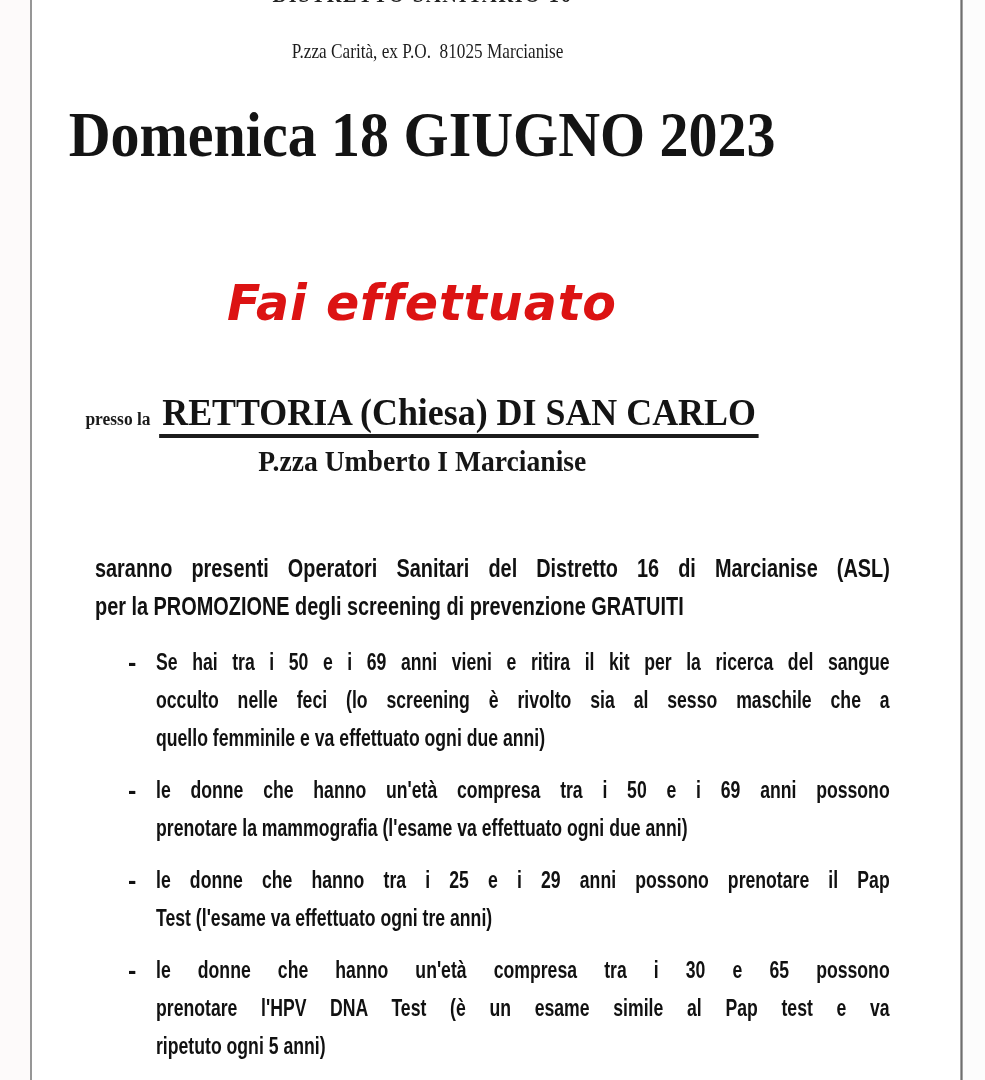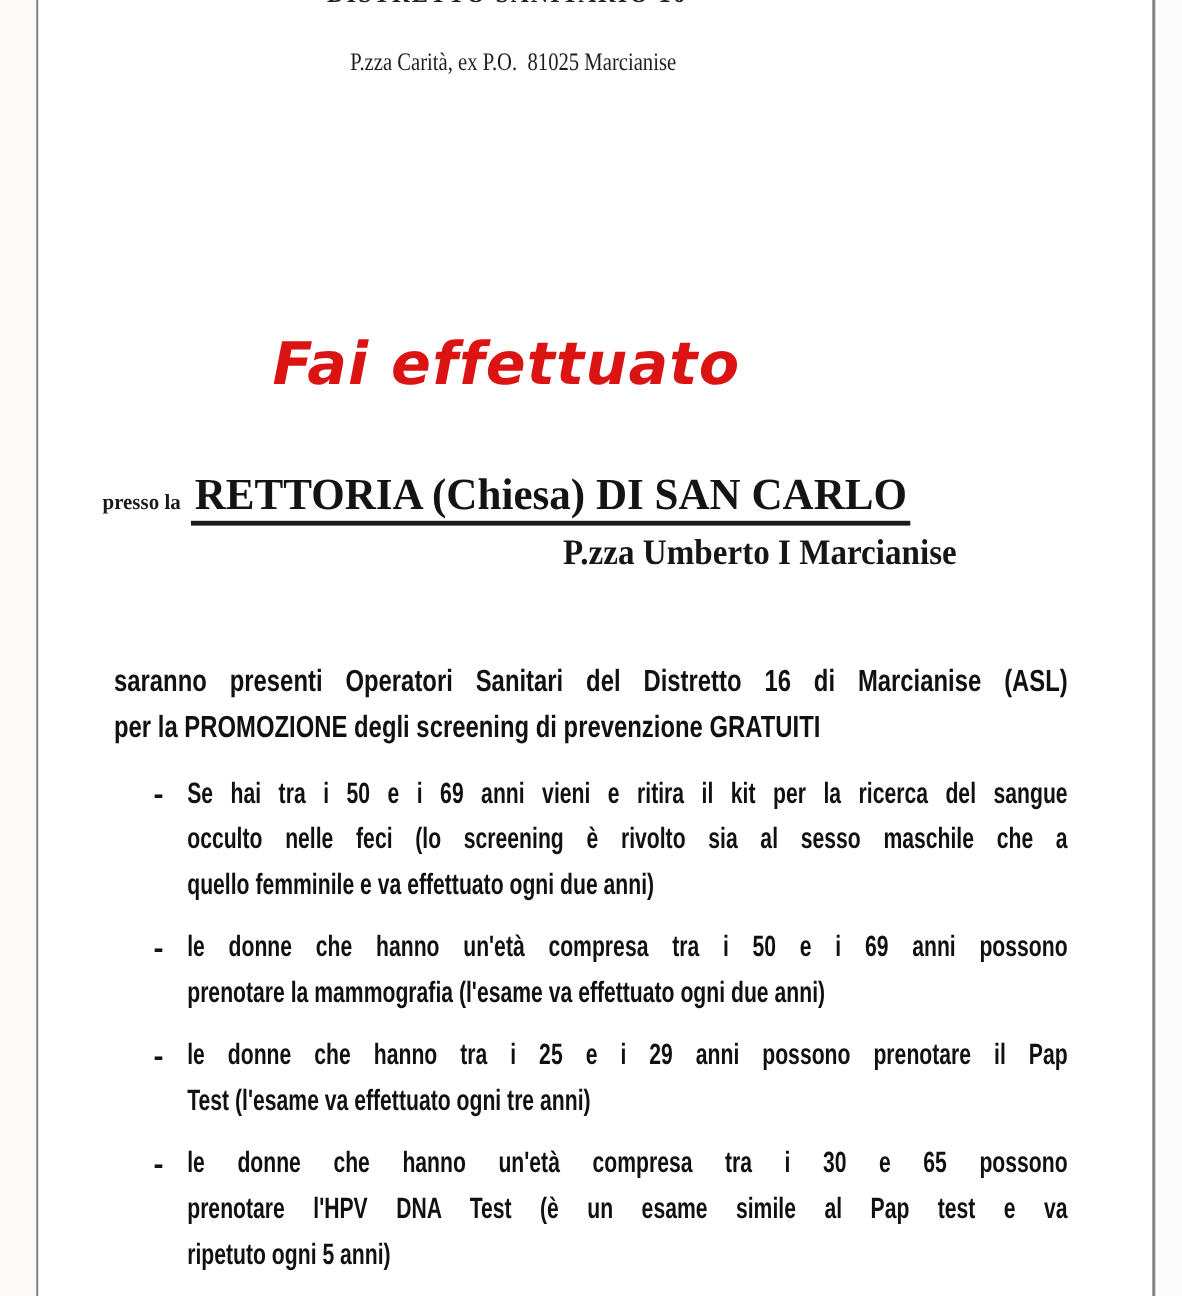--- a/index.html
+++ b/index.html
@@ -73,21 +73,20 @@
     font-family: "Liberation Serif", serif;
     font-weight: bold; font-size: 37px; color: #141414;
     border-bottom: 4px solid #1c1c1c;
     padding: 0 3px 1px 3px;
   }
   .venue-address {
     top: 444px; line-height: 34px;
     font-family: "Liberation Serif", serif;
     font-weight: bold; font-size: 30px; color: #161616;
     white-space: nowrap;
-    text-align: right;
   }
   .venue-address .squeeze { display: inline-block; transform: scaleX(0.92); transform-origin: center; }
 
   .intro {
     position: absolute; left: 95px; top: 549px; width: 795px;
   }
   .intro .scale-inner {
     width: 1019px; transform: scaleX(0.78); transform-origin: 0 0;
   }
   .body-text { font-weight: bold; font-size: 25.5px; color: #111; }
@@ -119,20 +118,21 @@
 
 <div class="centerband clipped-header">
   <span class="squeeze">DISTRETTO SANITARIO 16</span>
 </div>
 
 <div class="centerband address-line">
   <span class="squeeze">P.zza Carità, ex P.O.  81025 Marcianise</span>
 </div>
 
 <div class="centerband main-title">
+  <div><span class="squeeze">Domenica 18 GIUGNO 2023</span></div>
 </div>
 
 <div class="centerband slogan">Fai effettuato</div>
 
 <div class="centerband venue-line">
   <span class="squeeze">
     <span class="venue-prefix">presso la</span><span class="venue-name">RETTORIA (Chiesa) DI SAN CARLO</span>
   </span>
 </div>
 

